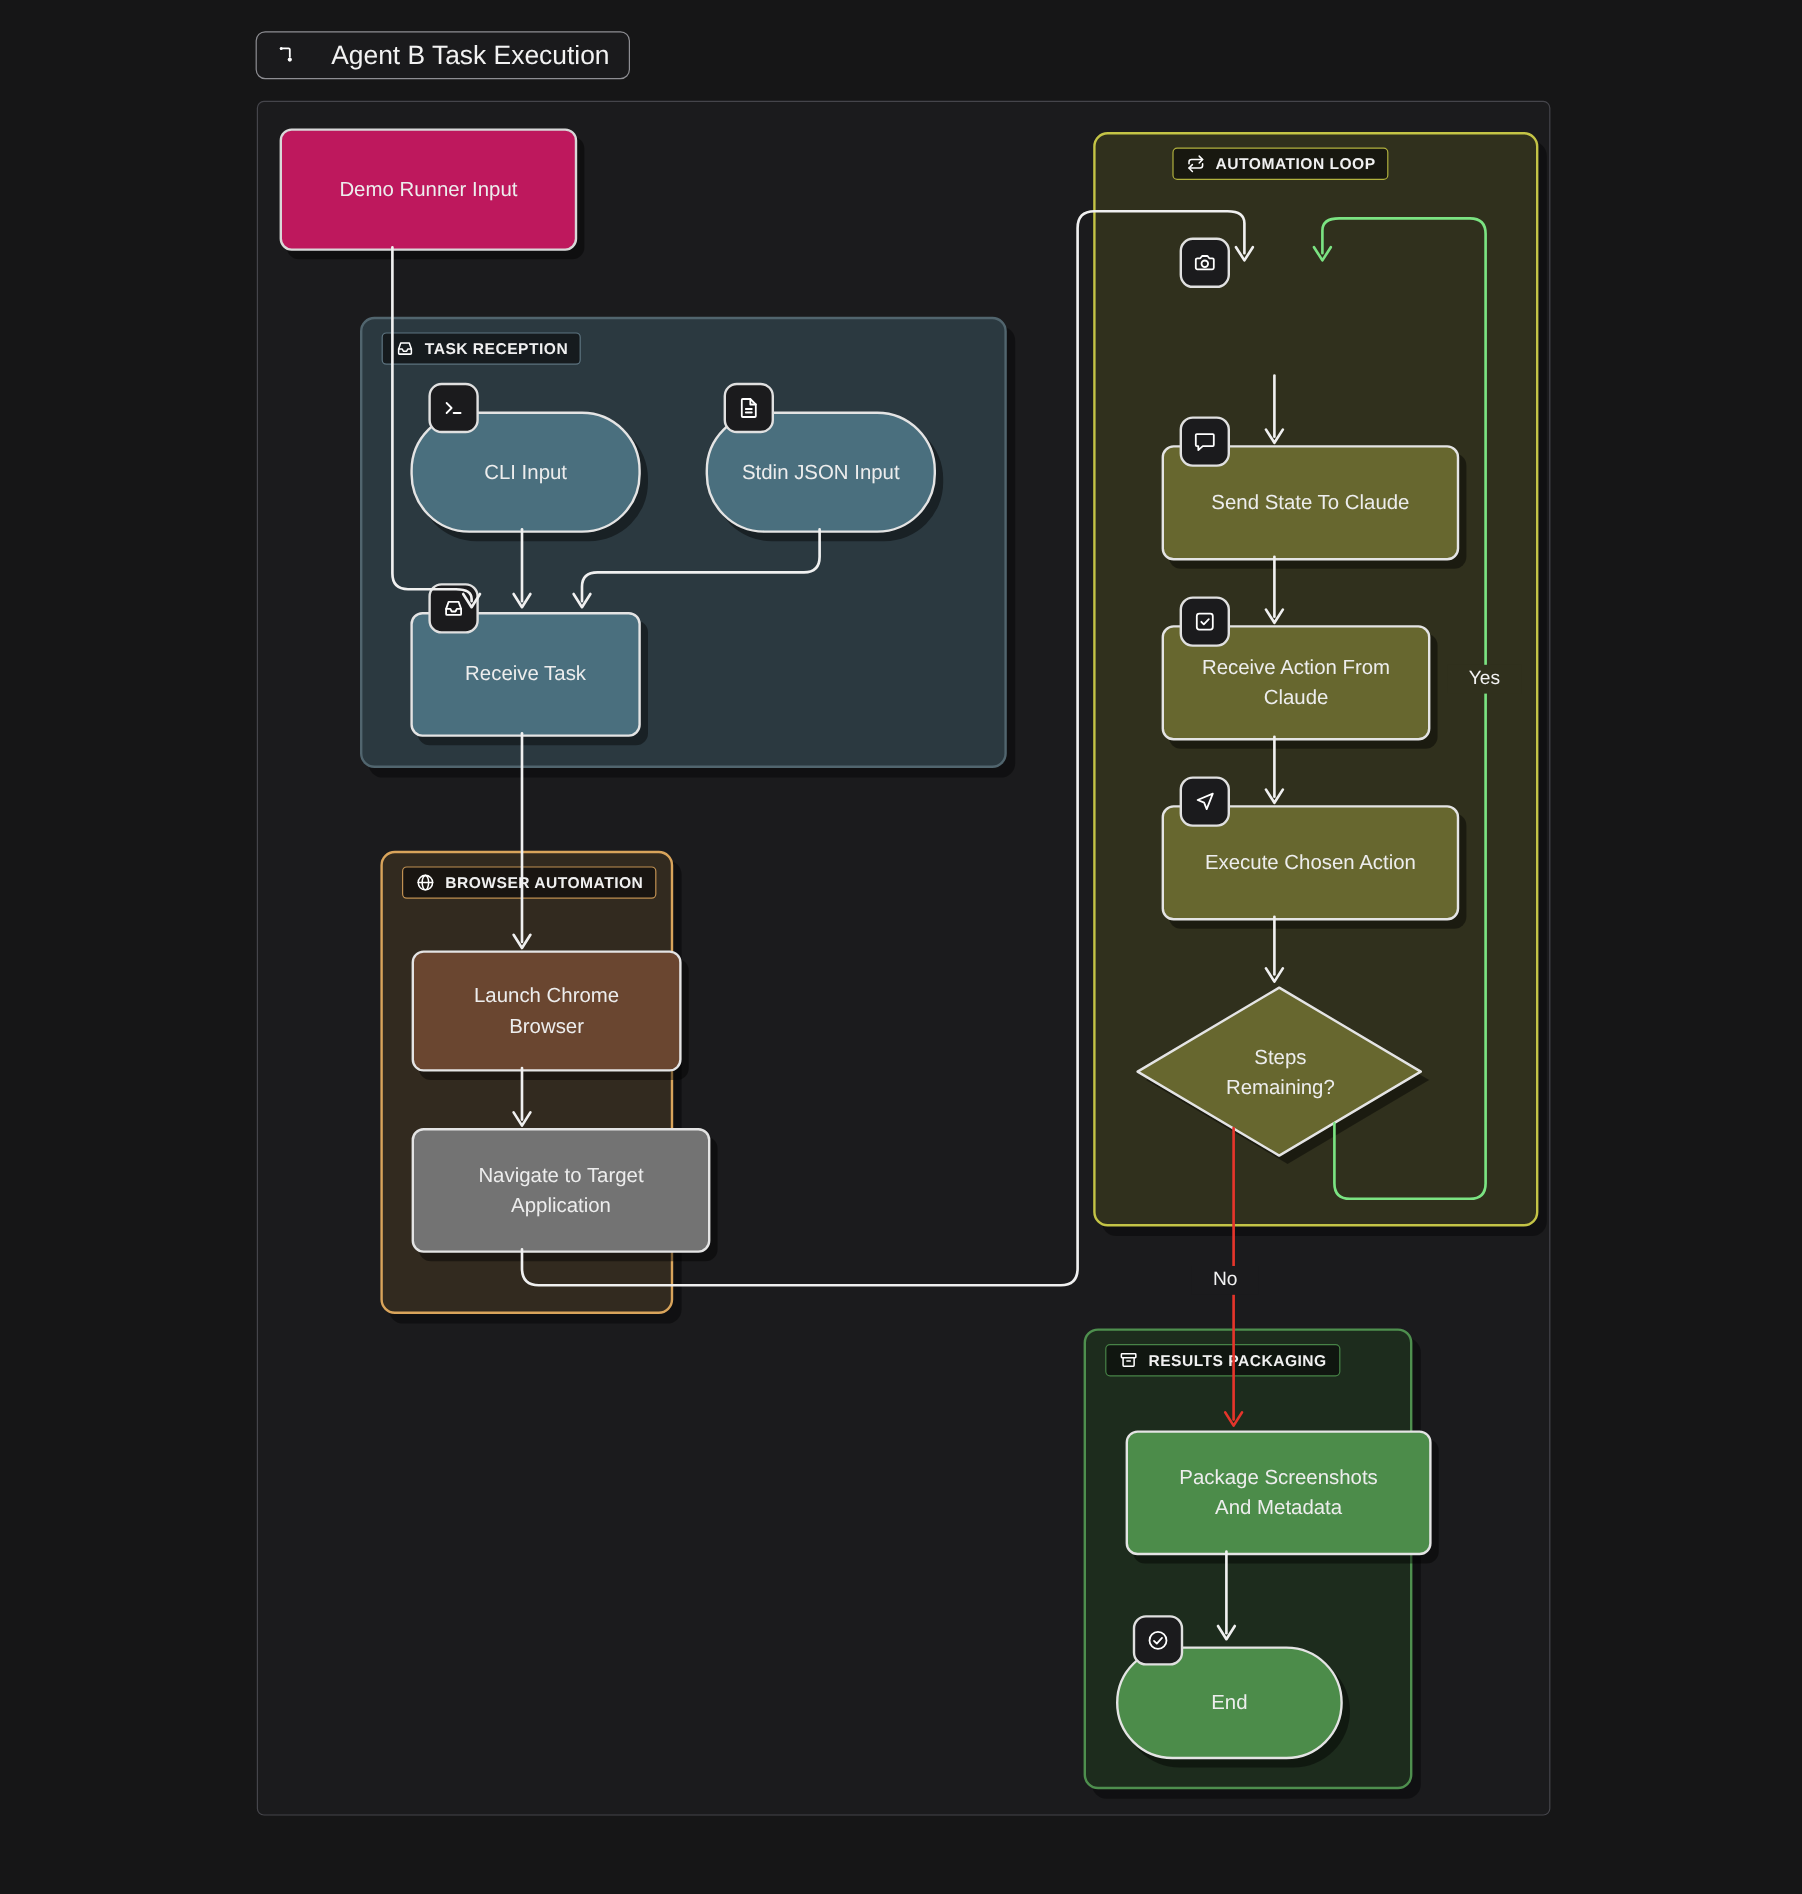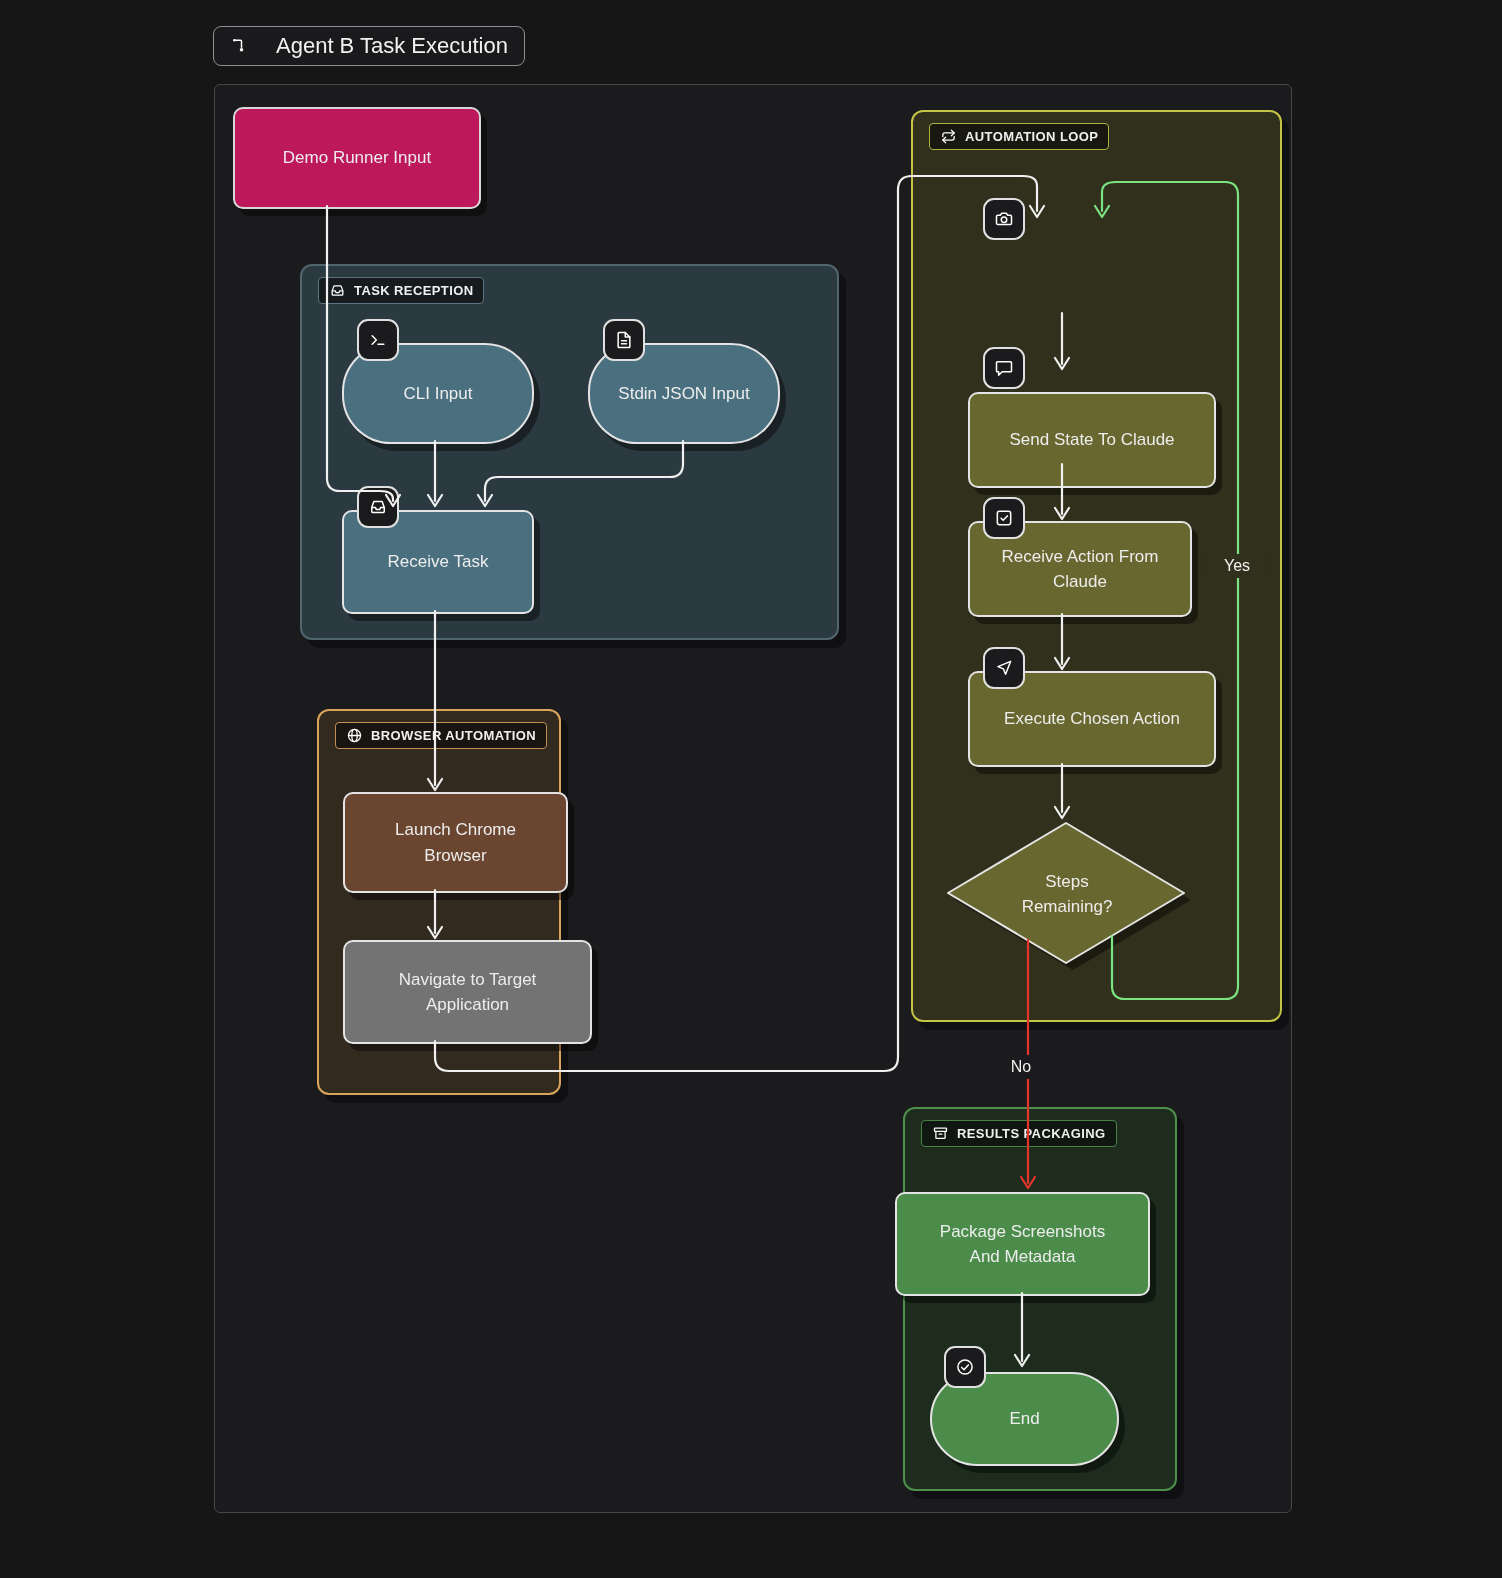--- a/index.html
+++ b/index.html
@@ -18,40 +18,40 @@
   
   .group{position:absolute;border-radius:12px;border:2px solid;box-shadow:7px 8px 0 rgba(0,0,0,0.38);}
   .group-header{position:absolute;left:16px;top:11px;display:flex;align-items:center;gap:8px;
     padding:4px 10px;background:rgba(8,8,8,0.6);border:1px solid;border-radius:4px;
     color:#f0f0f0;font-size:13px;font-weight:700;letter-spacing:0.4px;white-space:nowrap;}
   #g-task{left:300px;top:264px;width:535px;height:372px;background:#2b3940;border-color:#51656e;}
   #g-task .group-header{border-color:#5d7480;}
   #g-browser{left:317px;top:709px;width:240px;height:382px;background:#322a1f;border-color:#d9a45b;}
   #g-browser .group-header{border-color:#c09052;}
   #g-loop{left:911px;top:110px;width:367px;height:908px;background:#30301d;border-color:#c4c446;}
-  #g-loop .group-header{border-color:#b0b03e;}
+  #g-loop .group-header{border-color:#b0b03e;margin-left:48px;}
   #g-results{left:903px;top:1107px;width:270px;height:380px;background:#1d2c1d;border-color:#4e8f4e;}
   #g-results .group-header{border-color:#478347;}
 
   
   .node{position:absolute;z-index:2;display:flex;align-items:center;justify-content:center;
     text-align:center;border:2px solid #e4e4e4;border-radius:10px;color:#ededed;
     font-size:17px;font-weight:500;line-height:1.5;box-shadow:6px 7px 0 rgba(0,0,0,0.42);}
   .stadium{border-radius:49px;}
   #n-demo{left:233px;top:107px;width:188px;height:98px;background:#be185d;border-color:#d8d8d8;padding:0 28px;}
   #n-cli{left:342px;top:343px;width:188px;height:97px;background:#4a6f7e;}
   #n-stdin{left:588px;top:343px;width:188px;height:97px;background:#4a6f7e;}
   #n-receive-task{left:342px;top:510px;width:188px;height:100px;background:#4a6f7e;}
   #n-launch{left:343px;top:792px;width:185px;height:97px;background:#6a4630;padding:0 18px;}
   #n-navigate{left:343px;top:940px;width:185px;height:100px;background:#737373;padding:0 30px;}
   #n-capture{left:968px;top:222px;width:188px;height:90px;background:#67672f;}
-  #n-send{left:968px;top:371px;width:188px;height:92px;background:#67672f;padding:0 28px;margin-top:21px;}
+  #n-send{left:968px;top:371px;width:188px;height:92px;background:#67672f;padding:0 28px;}
   #n-receive-action{left:968px;top:521px;width:188px;height:92px;background:#67672f;padding:0 16px;}
   #n-execute{left:968px;top:671px;width:188px;height:92px;background:#67672f;padding:0 28px;}
-  #n-package{left:895px;top:1192px;width:185px;height:100px;background:#4c8c4a;padding:0 33px;}
+  #n-package{left:938px;top:1192px;width:185px;height:100px;background:#4c8c4a;padding:0 33px;}
   #n-end{left:930px;top:1372px;width:185px;height:90px;background:#4c8c4a;}
   .node span{display:block;}
 
   
   #diamond-svg{position:absolute;left:942px;top:813px;z-index:2;}
   #diamond-label{position:absolute;left:942px;top:813px;width:250px;height:162px;z-index:3;
     display:flex;align-items:center;justify-content:center;text-align:center;color:#ededed;
     font-size:17px;font-weight:500;line-height:1.5;}
   #diamond-label div{width:130px;}
 

